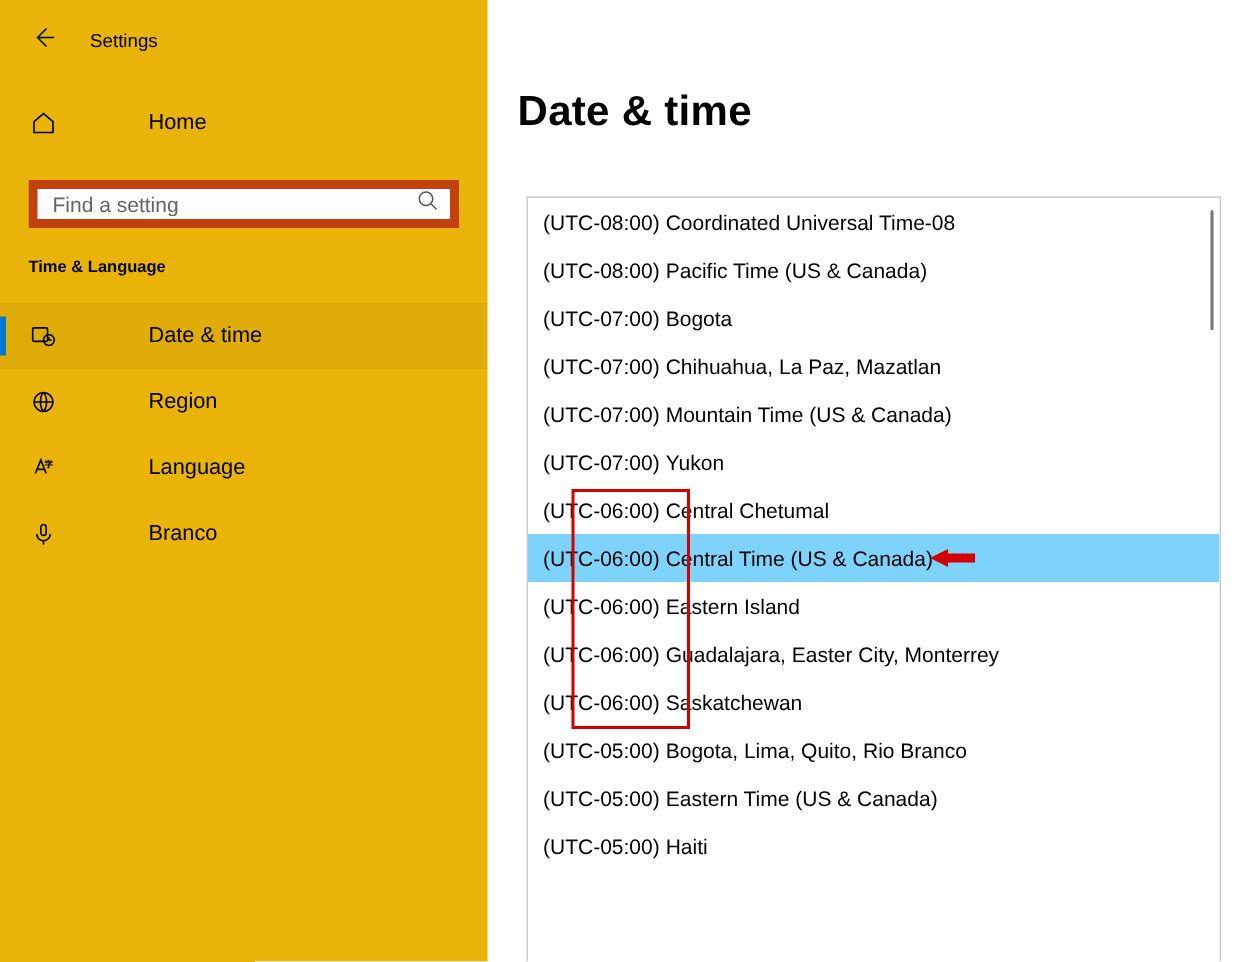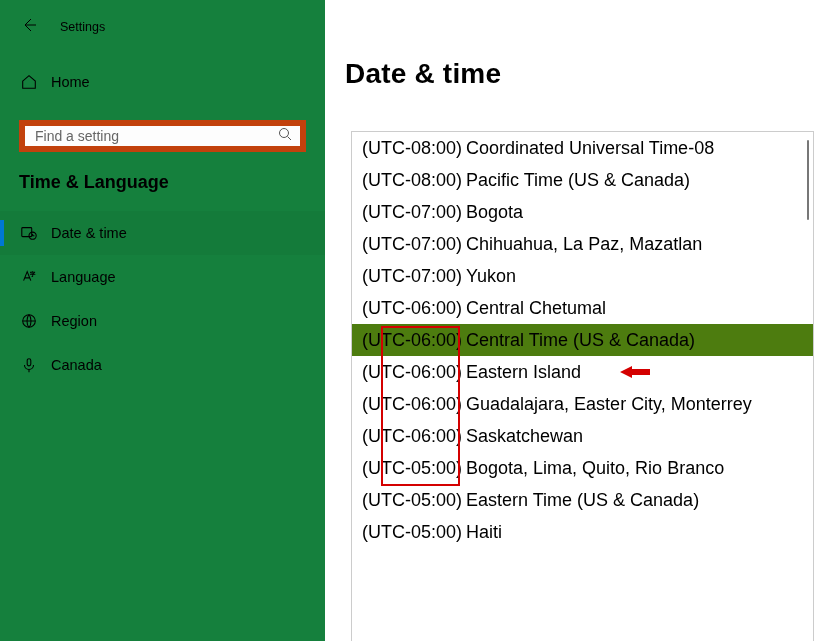--- a/index.html
+++ b/index.html
@@ -1,46 +1,46 @@
 <!DOCTYPE html>
 <html><head>
   <meta charset="utf-8">
   <style>
     * { box-sizing: border-box; margin: 0; padding: 0; }
     body { font-family: "Segoe UI", -apple-system, sans-serif; background: #fff; color: #000; width: 838px; height: 641px; overflow: hidden; position: relative; }
     
     .layout { display: flex; height: 641px; }
-    .sidebar { width: 325px; background: #15803d; padding-top: 16px; }
+    .sidebar { width: 325px; background: #eab308; padding-top: 16px; }
     .sidebar-header { display: flex; align-items: center; padding: 0 0 22px 18px; }
     .back-btn { width: 22px; height: 22px; display: flex; align-items: center; justify-content: center; cursor: pointer; }
     .sidebar-title { font-size: 12.5px; margin-left: 20px; font-weight: 400; }
     
     .search-wrap { padding: 0 19px 20px 19px; }
     .search-box { width: 100%; height: 32px; border: 6px solid #c2410c; background: #fdfdfd; position: relative; }
     .search-box input { border: none; outline: none; width: calc(100% - 30px); height: 100%; padding: 0 10px; font-size: 14px; background: transparent; font-family: inherit; }
     .search-box input::placeholder { color: #666; }
     .search-icon { position: absolute; right: 8px; top: 50%; transform: translateY(-50%); }
     
-    .section-label { font-size: 18px; font-weight: 600; padding: 0 0 18px 19px; }
+    .section-label { font-size: 11px; font-weight: 600; padding: 0 0 18px 19px; }
     
-    .nav-item { height: 44px; display: flex; align-items: center; padding-left: 19px; cursor: pointer; position: relative; font-size: 14.5px; }
+    .nav-item { height: 44px; display: flex; align-items: center; padding-left: 19px; cursor: pointer; position: relative; font-size: 14.5px; gap: 48px; }
     .nav-item.home { margin-bottom: 16px; }
     .nav-item.active::before { content: ""; position: absolute; left: 0; top: 9px; bottom: 9px; width: 4px; background: #0078d4; }
     .nav-item.active { background: rgba(0,0,0,.04); }
     .nav-icon { width: 20px; height: 20px; display: flex; align-items: center; justify-content: center; margin-right: 12px; }
     .nav-icon svg { width: 18px; height: 18px; }
     
     .main { flex: 1; padding: 58px 0 0 0; position: relative; }
     .main-title { font-size: 28px; font-weight: 600; padding-left: 20px; margin-bottom: 22px; letter-spacing: .2px; }
     .sub-title { font-size: 20px; font-weight: 400; padding-left: 20px; padding-bottom: 6px; }
     
     .dropdown { position: absolute; left: 26px; right: 24px; top: 131px; bottom: 0; border: 1px solid #ccc; border-bottom: none; background: #fff; overflow: hidden; }
     .dd-list { height: 100%; overflow-y: auto; }
-    .dd-item { height: 32px; line-height: 32px; padding-left: 10px; font-size: 18px; cursor: pointer; white-space: nowrap; overflow: hidden; }
-    .dd-item.selected { background: #4d7c0f; }
+    .dd-item { height: 32px; line-height: 32px; padding-left: 10px; font-size: 14px; cursor: pointer; white-space: nowrap; overflow: hidden; }
+    .dd-item.selected { background: #7dd3fc; }
     .dd-item.selected .tz-name { color: #000; }
     .tz-offset { display: inline-block; }
     .tz-name { display: inline-block; margin-left: 4px; }
     
     .scrolltrack { position: absolute; right: 4px; top: 8px; width: 2px; height: 80px; background: #777; border-radius: 1px; }
     
     .annot-box { position: absolute; border: 2px solid #d40000; pointer-events: none; }
     .annot-box.b1 { left: 381px; top: 326px; width: 79px; height: 160px; }
     .annot-arrow { position: absolute; left: 620px; top: 364px; pointer-events: none; }
   </style>
@@ -90,57 +90,58 @@
             <circle cx="14" cy="13" r="4"></circle>
             <path d="M14 11 V13 H16"></path>
           </svg>
       </span>
       <span>Date &amp; time</span>
     </div>
 
     <div class="nav-item">
       <span class="nav-icon">
         <svg viewBox="0 0 20 20" fill="none" stroke="#000" stroke-width="1.2">
+            <circle cx="10" cy="10" r="7"></circle>
+            <path d="M3 10 H17 M10 3 C7 6 7 14 10 17 M10 3 C13 6 13 14 10 17"></path>
+          </svg>
+      </span>
+      <span>Region</span>
+    </div>
+
+    <div class="nav-item">
+      <span class="nav-icon">
+        <svg viewBox="0 0 20 20" fill="none" stroke="#000" stroke-width="1.2">
             <path d="M4 14 L8 4 L12 14 M5.5 11 H10.5"></path>
             <text x="11" y="9" font-size="6" stroke-width=".5">字</text>
           </svg>
       </span>
       <span>Language</span>
     </div>
 
     <div class="nav-item">
       <span class="nav-icon">
         <svg viewBox="0 0 20 20" fill="none" stroke="#000" stroke-width="1.2">
-            <circle cx="10" cy="10" r="7"></circle>
-            <path d="M3 10 H17 M10 3 C7 6 7 14 10 17 M10 3 C13 6 13 14 10 17"></path>
-          </svg>
-      </span>
-      <span>Region</span>
-    </div>
-
-    <div class="nav-item">
-      <span class="nav-icon">
-        <svg viewBox="0 0 20 20" fill="none" stroke="#000" stroke-width="1.2">
             <rect x="8" y="3" width="4" height="8" rx="2"></rect>
             <path d="M5 10 a5 5 0 0 0 10 0 M10 15 V18"></path>
           </svg>
       </span>
-      <span>Canada</span>
+      <span>Branco</span>
     </div>
   </aside>
 
   <main class="main">
     <h1 class="main-title">Date &amp; time</h1>
 
     <div class="dropdown">
       <div class="dd-list" id="tz-list">
           <div class="dd-item"><span class="tz-offset">(UTC-08:00)</span><span class="tz-name">Coordinated Universal Time-08</span></div>
           <div class="dd-item"><span class="tz-offset">(UTC-08:00)</span><span class="tz-name">Pacific Time (US &amp; Canada)</span></div>
           <div class="dd-item"><span class="tz-offset">(UTC-07:00)</span><span class="tz-name">Bogota</span></div>
           <div class="dd-item"><span class="tz-offset">(UTC-07:00)</span><span class="tz-name">Chihuahua, La Paz, Mazatlan</span></div>
+          <div class="dd-item"><span class="tz-offset">(UTC-07:00)</span><span class="tz-name">Mountain Time (US &amp; Canada)</span></div>
           <div class="dd-item"><span class="tz-offset">(UTC-07:00)</span><span class="tz-name">Yukon</span></div>
           <div class="dd-item"><span class="tz-offset">(UTC-06:00)</span><span class="tz-name">Central Chetumal</span></div>
           <div class="dd-item selected"><span class="tz-offset">(UTC-06:00)</span><span class="tz-name">Central Time (US &amp; Canada)</span></div>
           <div class="dd-item"><span class="tz-offset">(UTC-06:00)</span><span class="tz-name">Eastern Island</span></div>
           <div class="dd-item"><span class="tz-offset">(UTC-06:00)</span><span class="tz-name">Guadalajara, Easter City, Monterrey</span></div>
           <div class="dd-item"><span class="tz-offset">(UTC-06:00)</span><span class="tz-name">Saskatchewan</span></div>
           <div class="dd-item"><span class="tz-offset">(UTC-05:00)</span><span class="tz-name">Bogota, Lima, Quito, Rio Branco</span></div>
           <div class="dd-item"><span class="tz-offset">(UTC-05:00)</span><span class="tz-name">Eastern Time (US &amp; Canada)</span></div>
           <div class="dd-item"><span class="tz-offset">(UTC-05:00)</span><span class="tz-name">Haiti</span></div>
         </div>

